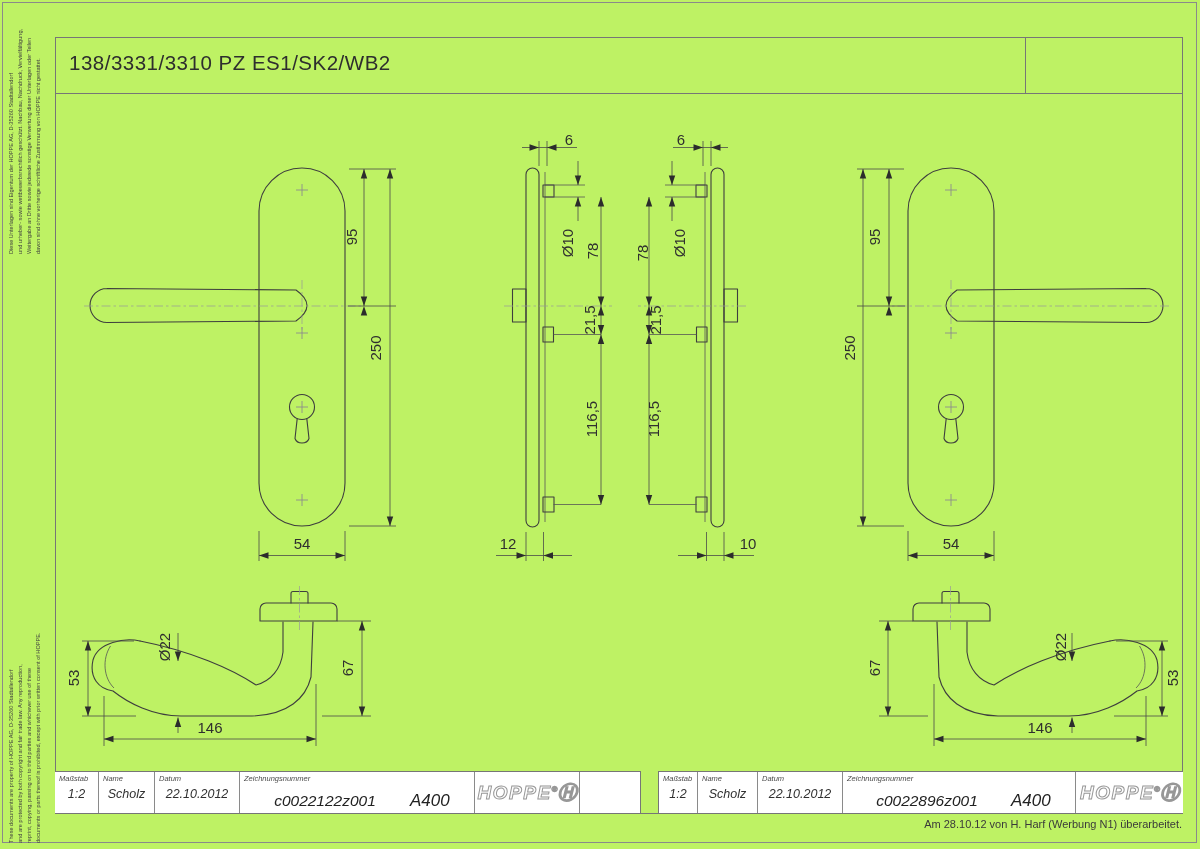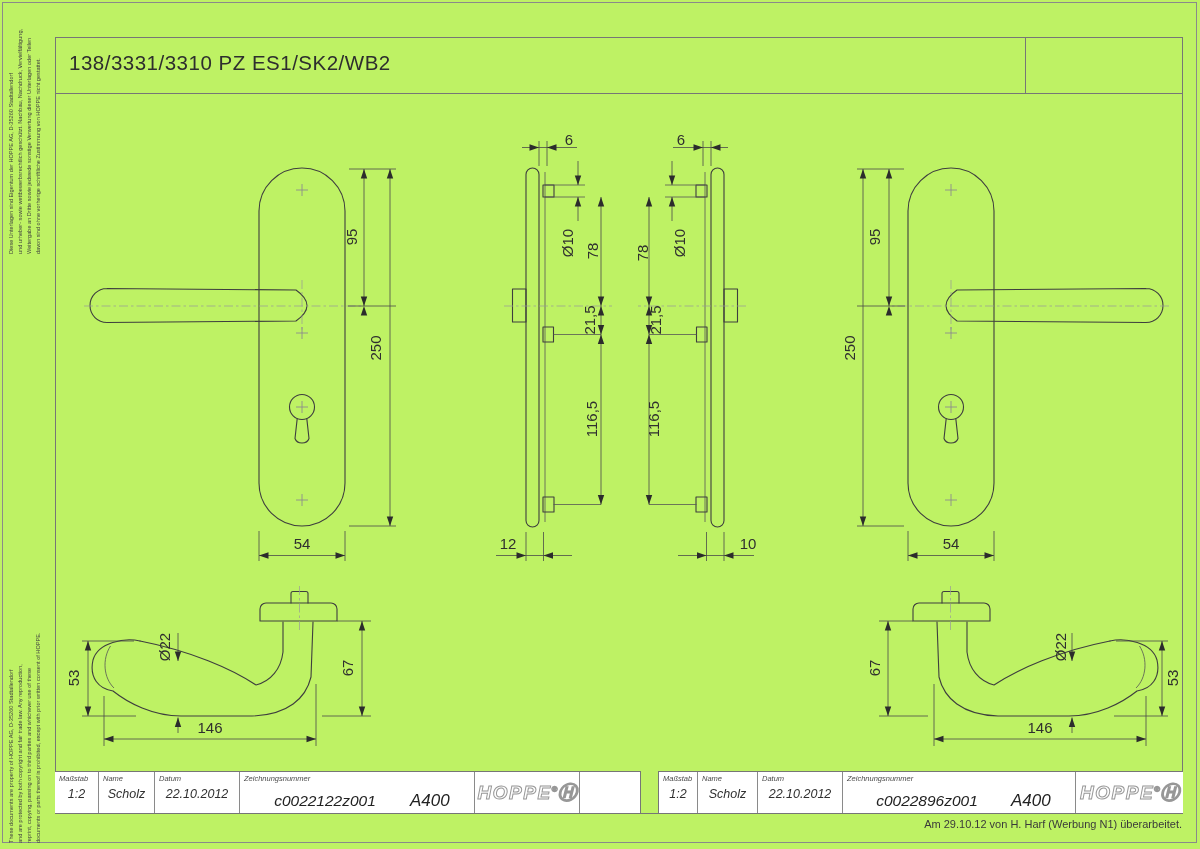--- a/index.html
+++ b/index.html
@@ -204,14 +204,14 @@
         <span class="code">A400</span>
       </div>
     </div>
     <div class="cell last" style="left:417px;width:107px">
       <div class="logo-wrap">
         <span class="hoppe"><span>HOPPE</span><span class="reg">®</span><span class="sym">Ⓗ</span></span>
       </div>
     </div>
   </div>
 
-  <div class="abs revision-note">Am 29.10.12 von H. Harf (Werbung N1) überarbeitet.</div>
+  <div class="abs revision-note">Am 28.10.12 von H. Harf (Werbung N1) überarbeitet.</div>
 </div>
 
 </body></html>

